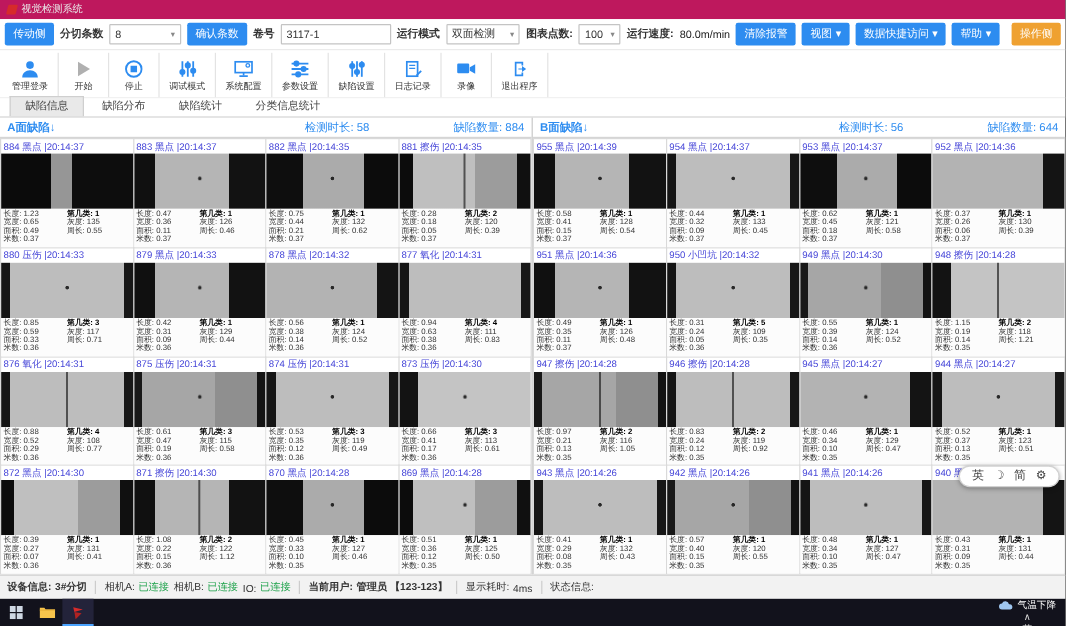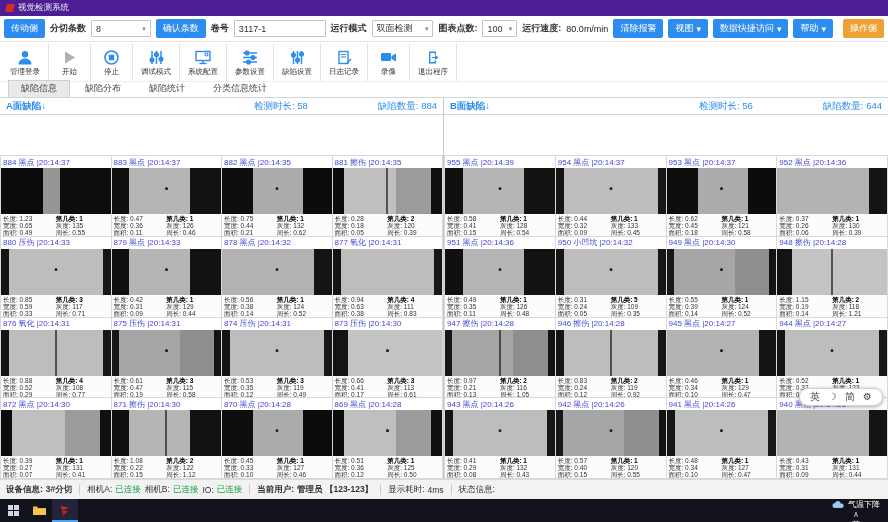--- a/index.html
+++ b/index.html
@@ -1,20 +1,20 @@
 <!DOCTYPE html>
 <html><head>
 <meta charset="utf-8">
 <style>
   html,body{margin:0;padding:0;background:#000;}
   *{box-sizing:border-box;font-family:"Liberation Sans","DejaVu Sans",sans-serif;}
   .app{position:relative;width:888px;height:522px;background:#fff;overflow:hidden;display:flex;flex-direction:column;}
 
   
-  .titlebar{height:16px;background:#4c1d95;color:#e8e8e8;display:flex;align-items:center;gap:4px;padding:0 6px;font-size:8.5px;flex:0 0 auto;}
+  .titlebar{height:16px;background:#be185d;color:#e8e8e8;display:flex;align-items:center;gap:4px;padding:0 6px;font-size:8.5px;flex:0 0 auto;}
   .logo{width:8px;height:8px;background:#d62b2b;transform:skewX(-14deg);border-radius:1px;}
 
   
   .toolbar1{height:26px;display:flex;align-items:center;gap:5px;padding:0 4px;border-bottom:1px solid #e6e6e6;font-size:9px;color:#333;flex:0 0 auto;background:#fff;}
   .btn-blue{background:#2d8cf0;color:#fff;border-radius:2px;padding:3px 7px;display:flex;align-items:center;gap:3px;white-space:nowrap;}
   .btn-orange{background:#efa131;color:#fff;border-radius:2px;padding:3px 7px;white-space:nowrap;}
   .lbl{font-weight:bold;white-space:nowrap;}
   .combo,.tinput{height:17px;border:1px solid #c4c4c4;background:#fff;display:flex;align-items:center;padding:0 4px;border-radius:1px;white-space:nowrap;}
   .combo .car{margin-left:auto;color:#888;font-size:7px;padding-left:4px;}
   .w8{width:60px;} .w100{width:35px;} .wroll{width:92px;} .wmode{width:62px;}
@@ -33,21 +33,21 @@
   .tab{padding:2px 8px 2px;color:#333;border:1px solid transparent;white-space:nowrap;cursor:pointer;}
   .tab.active{background:#fff;border-color:#d8d8d8;border-bottom-color:#fff;}
 
   
   .subtabs{height:15px;display:flex;align-items:flex-end;font-size:9px;background:#fff;flex:0 0 auto;padding-left:8px;gap:2px;}
   .subtab{padding:1px 12px;color:#444;cursor:pointer;border:1px solid transparent;white-space:nowrap;}
   .subtab.active{background:#e9e9e9;border-color:#cfcfcf;border-bottom-color:#e9e9e9;}
 
   
   .panels{flex:1;display:flex;border-top:1px solid #d5d5d5;min-height:0;}
-  .panel{width:444px;display:flex;flex-direction:column;border-right:1px solid #c9c9c9;min-height:0;gap:40px;}
+  .panel{width:444px;display:flex;flex-direction:column;border-right:1px solid #c9c9c9;min-height:0;}
   .panel:last-child{border-right:none;}
   .panel-head{height:17px;flex:0 0 auto;display:flex;align-items:center;padding:0 6px;font-size:9.5px;color:#2d8cf0;border-bottom:1px solid #d5d5d5;}
   .panel-title{font-weight:bold;}
   .ph-mid{margin-left:auto;margin-right:70px;}
   .grid{flex:1;display:grid;grid-template-columns:repeat(4,1fr);grid-template-rows:repeat(4,1fr);gap:1px;background:#d9d9d9;padding:1px;min-height:0;}
   .cell{background:#fff;display:flex;flex-direction:column;min-height:0;cursor:pointer;}
   .cell-head{height:12px;flex:0 0 auto;font-size:8px;color:#4646d8;display:flex;align-items:center;padding:0 2px;white-space:nowrap;overflow:hidden;}
   .cell-img{height:46px;flex:0 0 auto;background:#222;}
   .cell-info{flex:1;display:flex;font-size:6.5px;line-height:7px;color:#333;padding:1px 2px 0 2px;background:#fcfcfc;overflow:hidden;}
   .ci-l{width:50%;} .ci-r{width:50%;}

